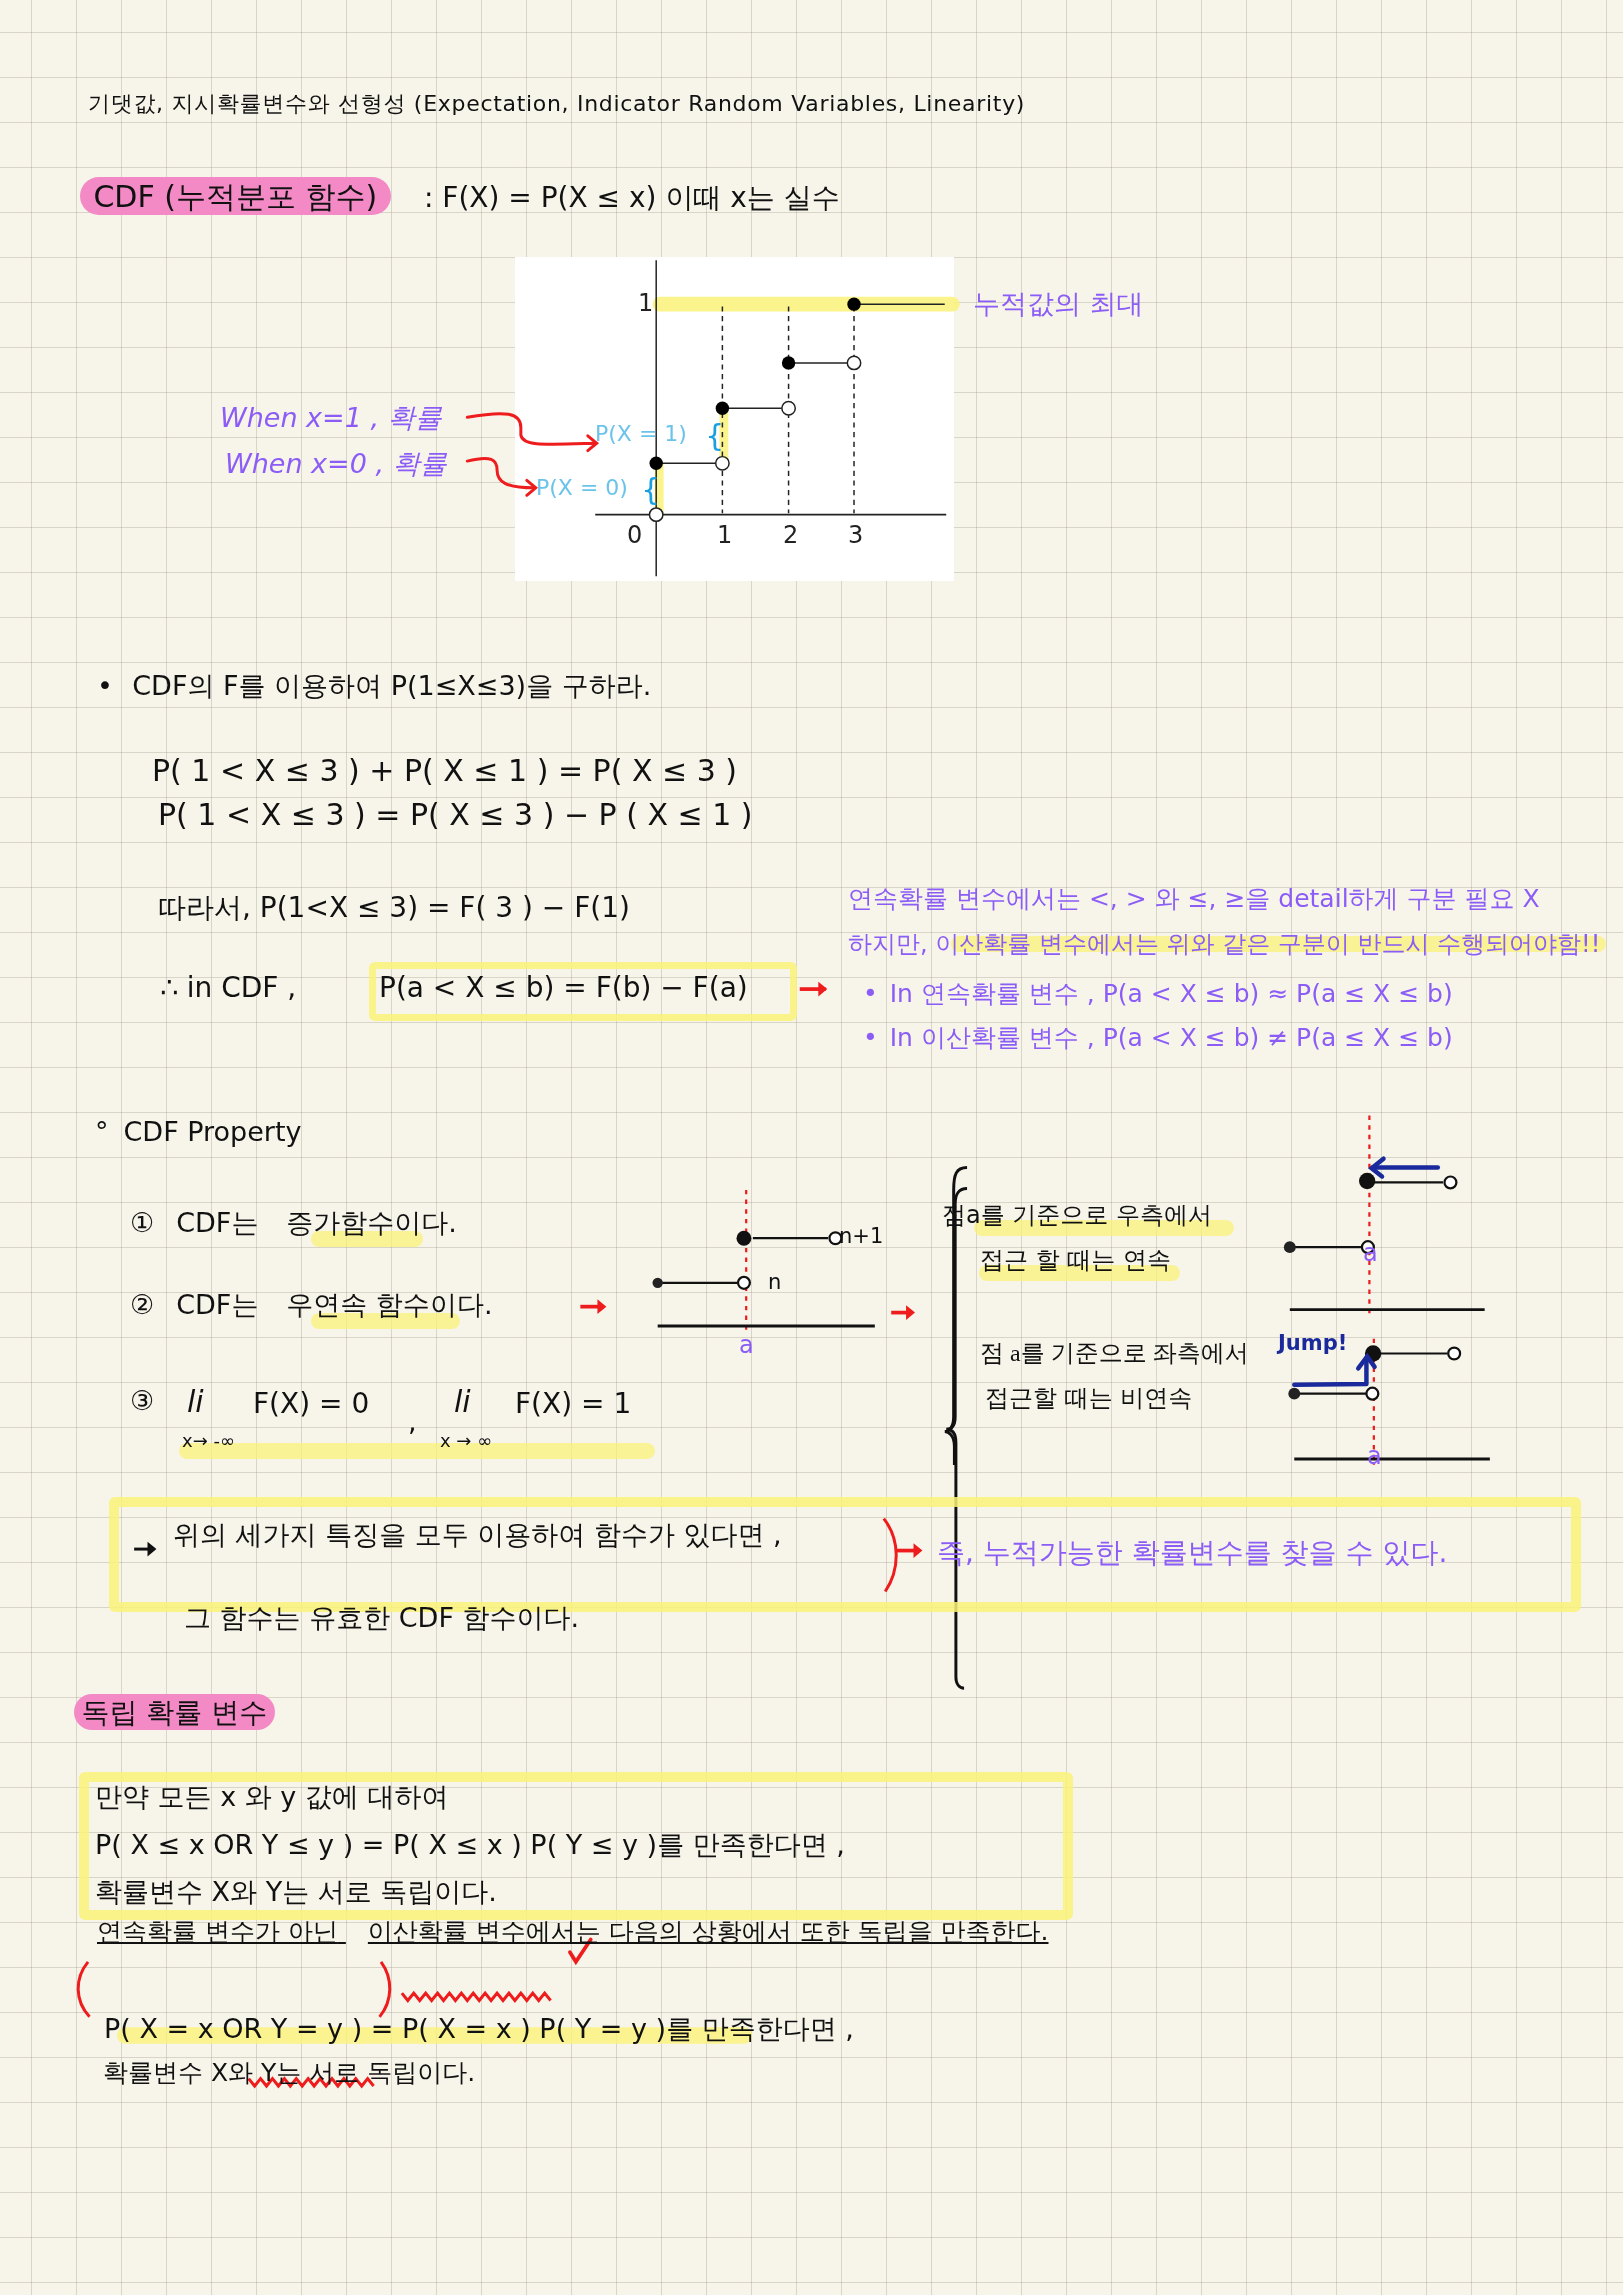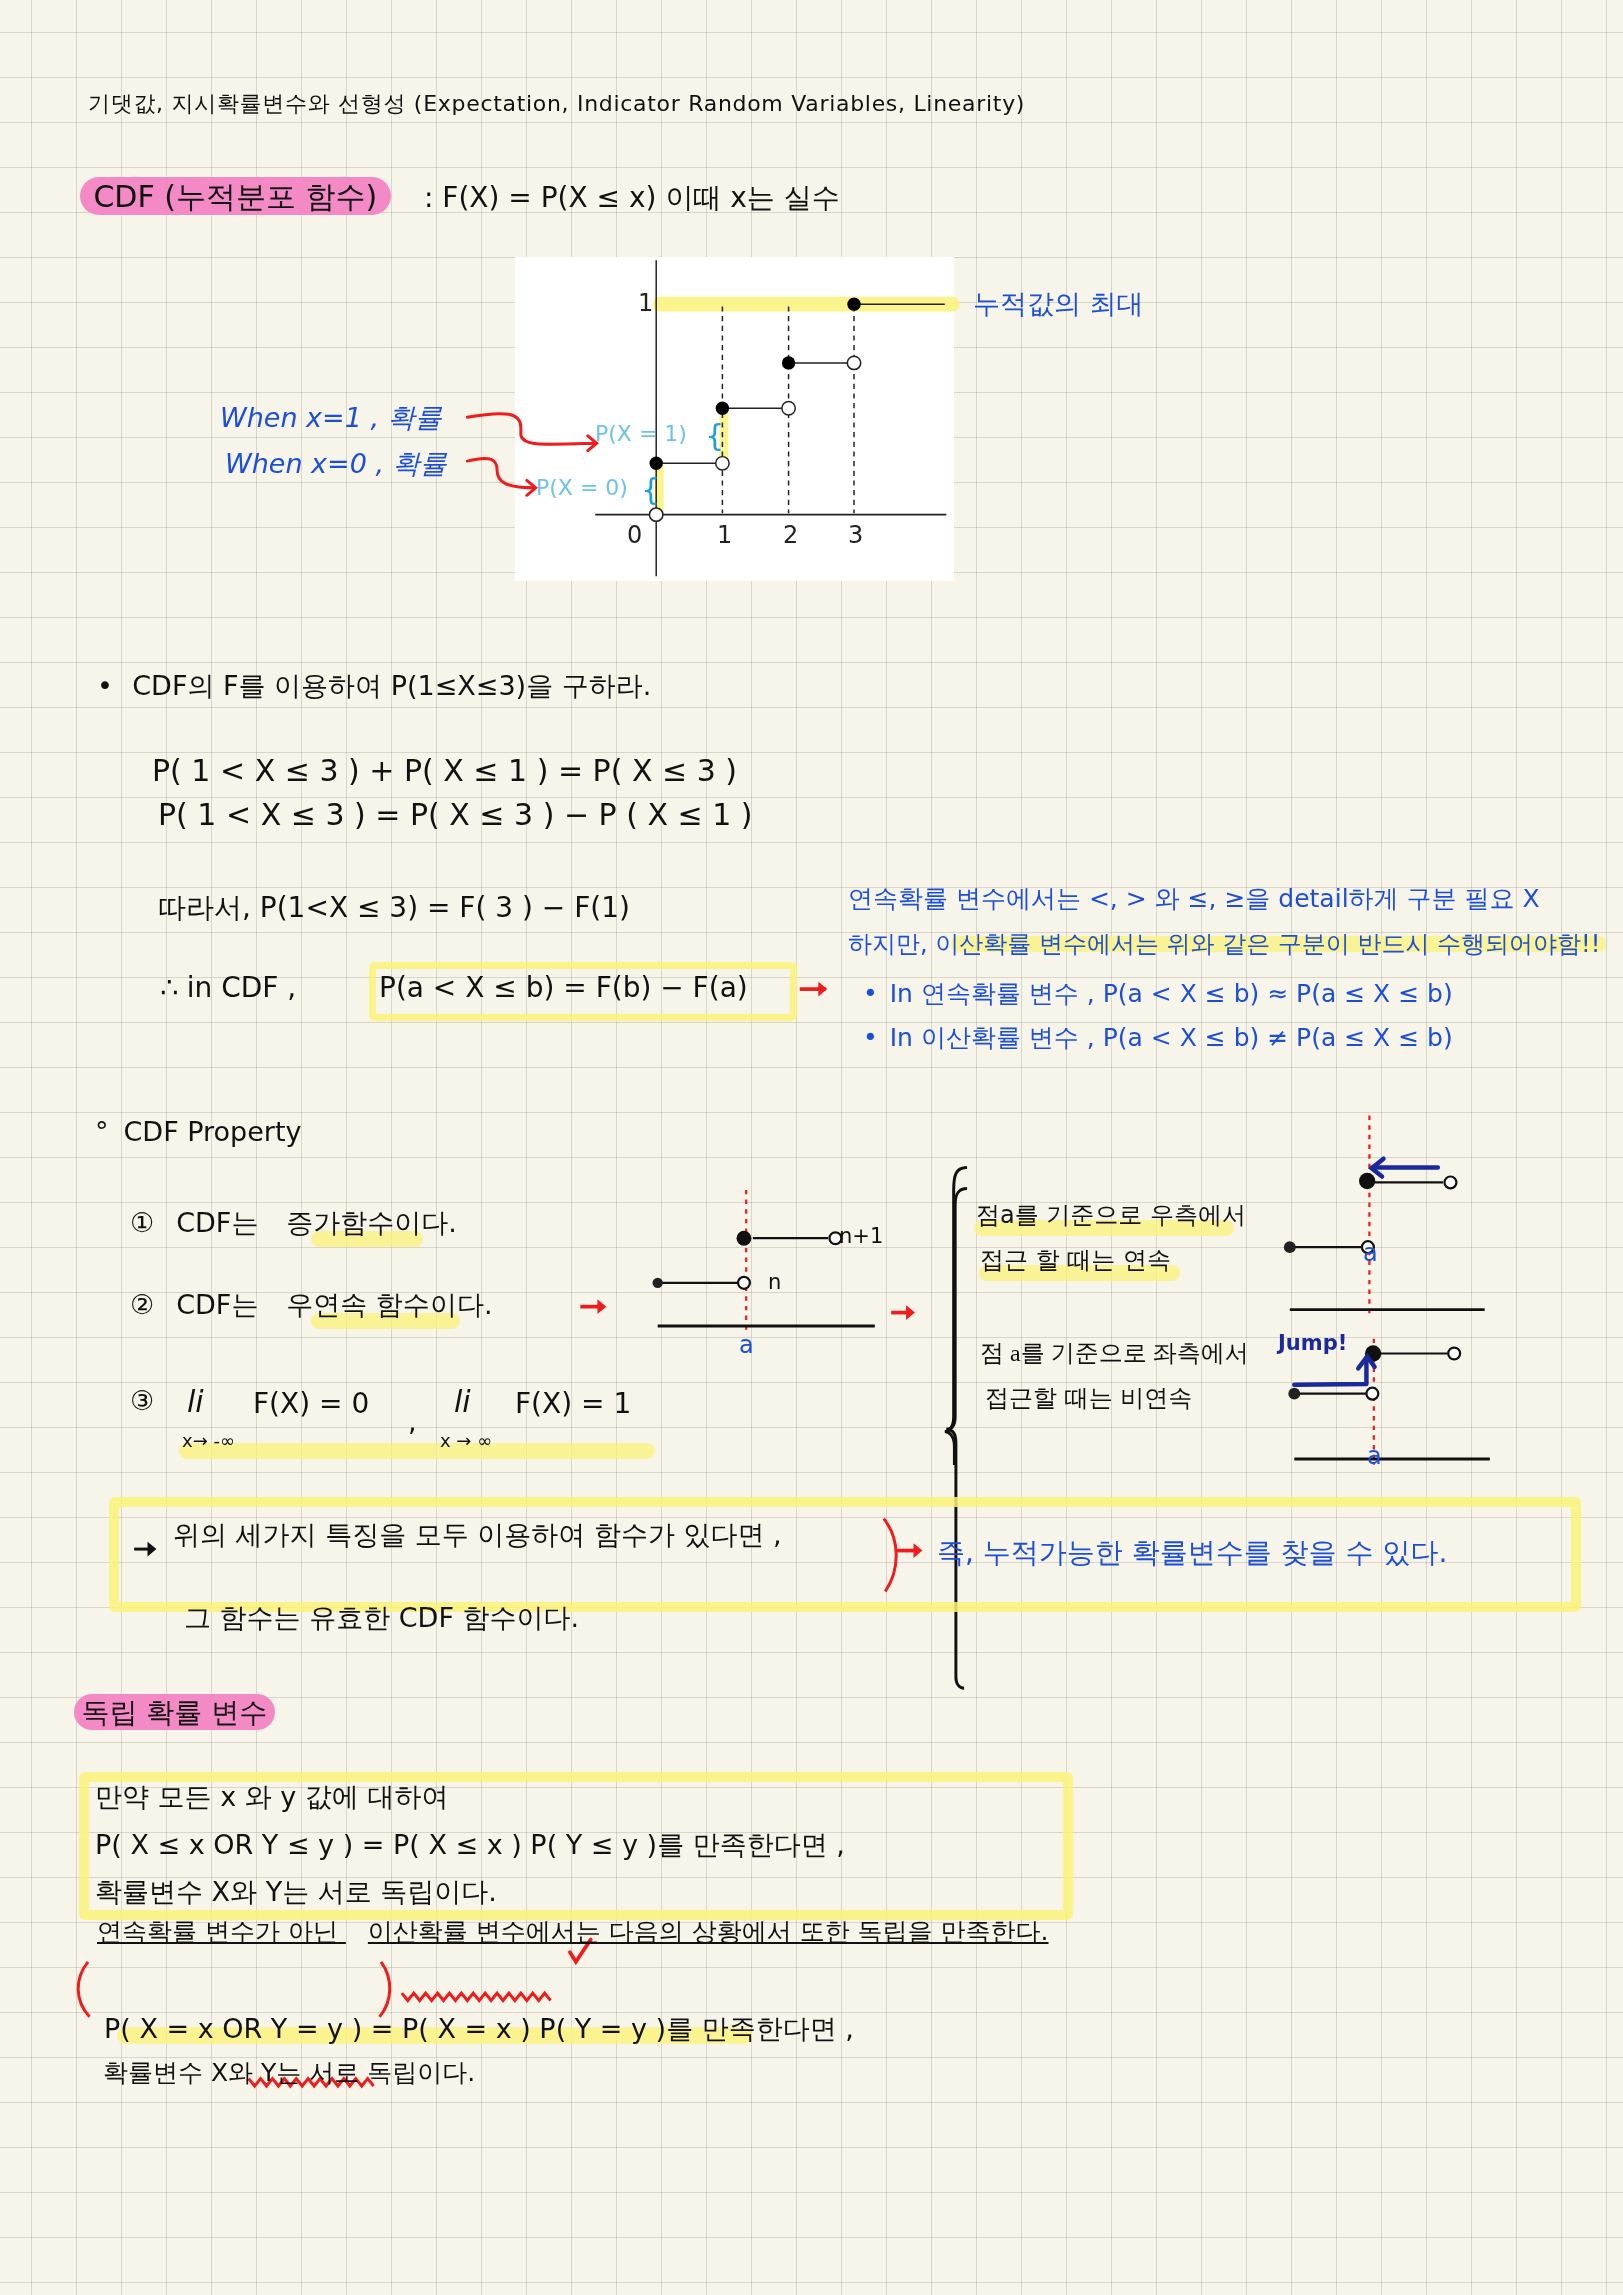--- a/index.html
+++ b/index.html
@@ -10,21 +10,21 @@
       linear-gradient(to right, rgba(150,145,130,0.32) 1.5px, transparent 1.5px),
       linear-gradient(to bottom, rgba(150,145,130,0.32) 1.5px, transparent 1.5px);
     background-size:45px 45px;
     background-position:31px 32px;
     font-family:"DejaVu Sans", sans-serif;
     color:#111;
   }
   .abs { position:absolute; white-space:nowrap; }
   .hand { font-family:"DejaVu Sans", sans-serif; }
   .blk { color:#111; }
-  .red { color:#1d4ed8; }
+  .red { color:#8b5cf6; }
   .blue { color:#1a2a9c; }
   .title { font-size:22px; letter-spacing:0.7px; }
   .pink-hl { background:#f38ac5; border-radius:21px; padding:1.5px 13.4px; }
   .f40 { font-size:30px; }
   .f38 { font-size:28px; }
   .f36 { font-size:27px; }
   .f34 { font-size:25px; }
   .f32 { font-size:24px; }
   .f28 { font-size:21px; }
   .f24 { font-size:18px; }
@@ -167,21 +167,21 @@
 </svg>
 <svg style="left:0;top:0;" width="1624" height="2295" viewBox="0 0 2183 3086">
   <path d="M1300 1598 C 1288 1598, 1284 1606, 1284 1620 L 1284 1905 C 1284 1918, 1280 1922, 1272 1922 C 1280 1922, 1285 1928, 1285 1940 L 1285 2255 C 1285 2265, 1290 2270, 1296 2270" fill="none" stroke="#111" stroke-width="4"></path>
 </svg>
 <div class="abs f28 blk" style="left:839px; top:1224px;">n+1</div>
 <div class="abs f28 blk" style="left:768px; top:1270px;">n</div>
 <div class="abs f32 red" style="left:739px; top:1331px;">a</div>
 
 <div class="under-hl" style="left:974px; top:1220px; width:260px;"></div>
 <div class="under-hl" style="left:979px; top:1265px; width:201px;"></div>
-<div class="abs f32 blk" style="left:976px; top:1199px;">점a를 기준으로  우측에서</div>
+<div class="abs f32 blk" style="left:942px; top:1199px;">점a를 기준으로  우측에서</div>
 <div class="abs f32 blk" style="left:980px; top:1244px;">접근 할 때는  연속</div>
 <svg style="left:0;top:0;" width="1624" height="2295" viewBox="0 0 2183 3086">
   <line x1="1841" y1="1500" x2="1841" y2="1770" stroke="#ee1c1c" stroke-width="3" stroke-dasharray="6,7"></line>
   <line x1="1734" y1="1761" x2="1996" y2="1761" stroke="#111" stroke-width="4"></line>
   <line x1="1738" y1="1677" x2="1836" y2="1677" stroke="#111" stroke-width="3"></line>
   <circle cx="1734" cy="1677" r="8" fill="#222"></circle>
   <circle cx="1839" cy="1677" r="8" fill="#fff" stroke="#111" stroke-width="3"></circle>
   <line x1="1848" y1="1590" x2="1940" y2="1590" stroke="#111" stroke-width="3"></line>
   <circle cx="1838" cy="1588" r="11" fill="#111"></circle>
   <circle cx="1950" cy="1590" r="8" fill="#fff" stroke="#111" stroke-width="3"></circle>

